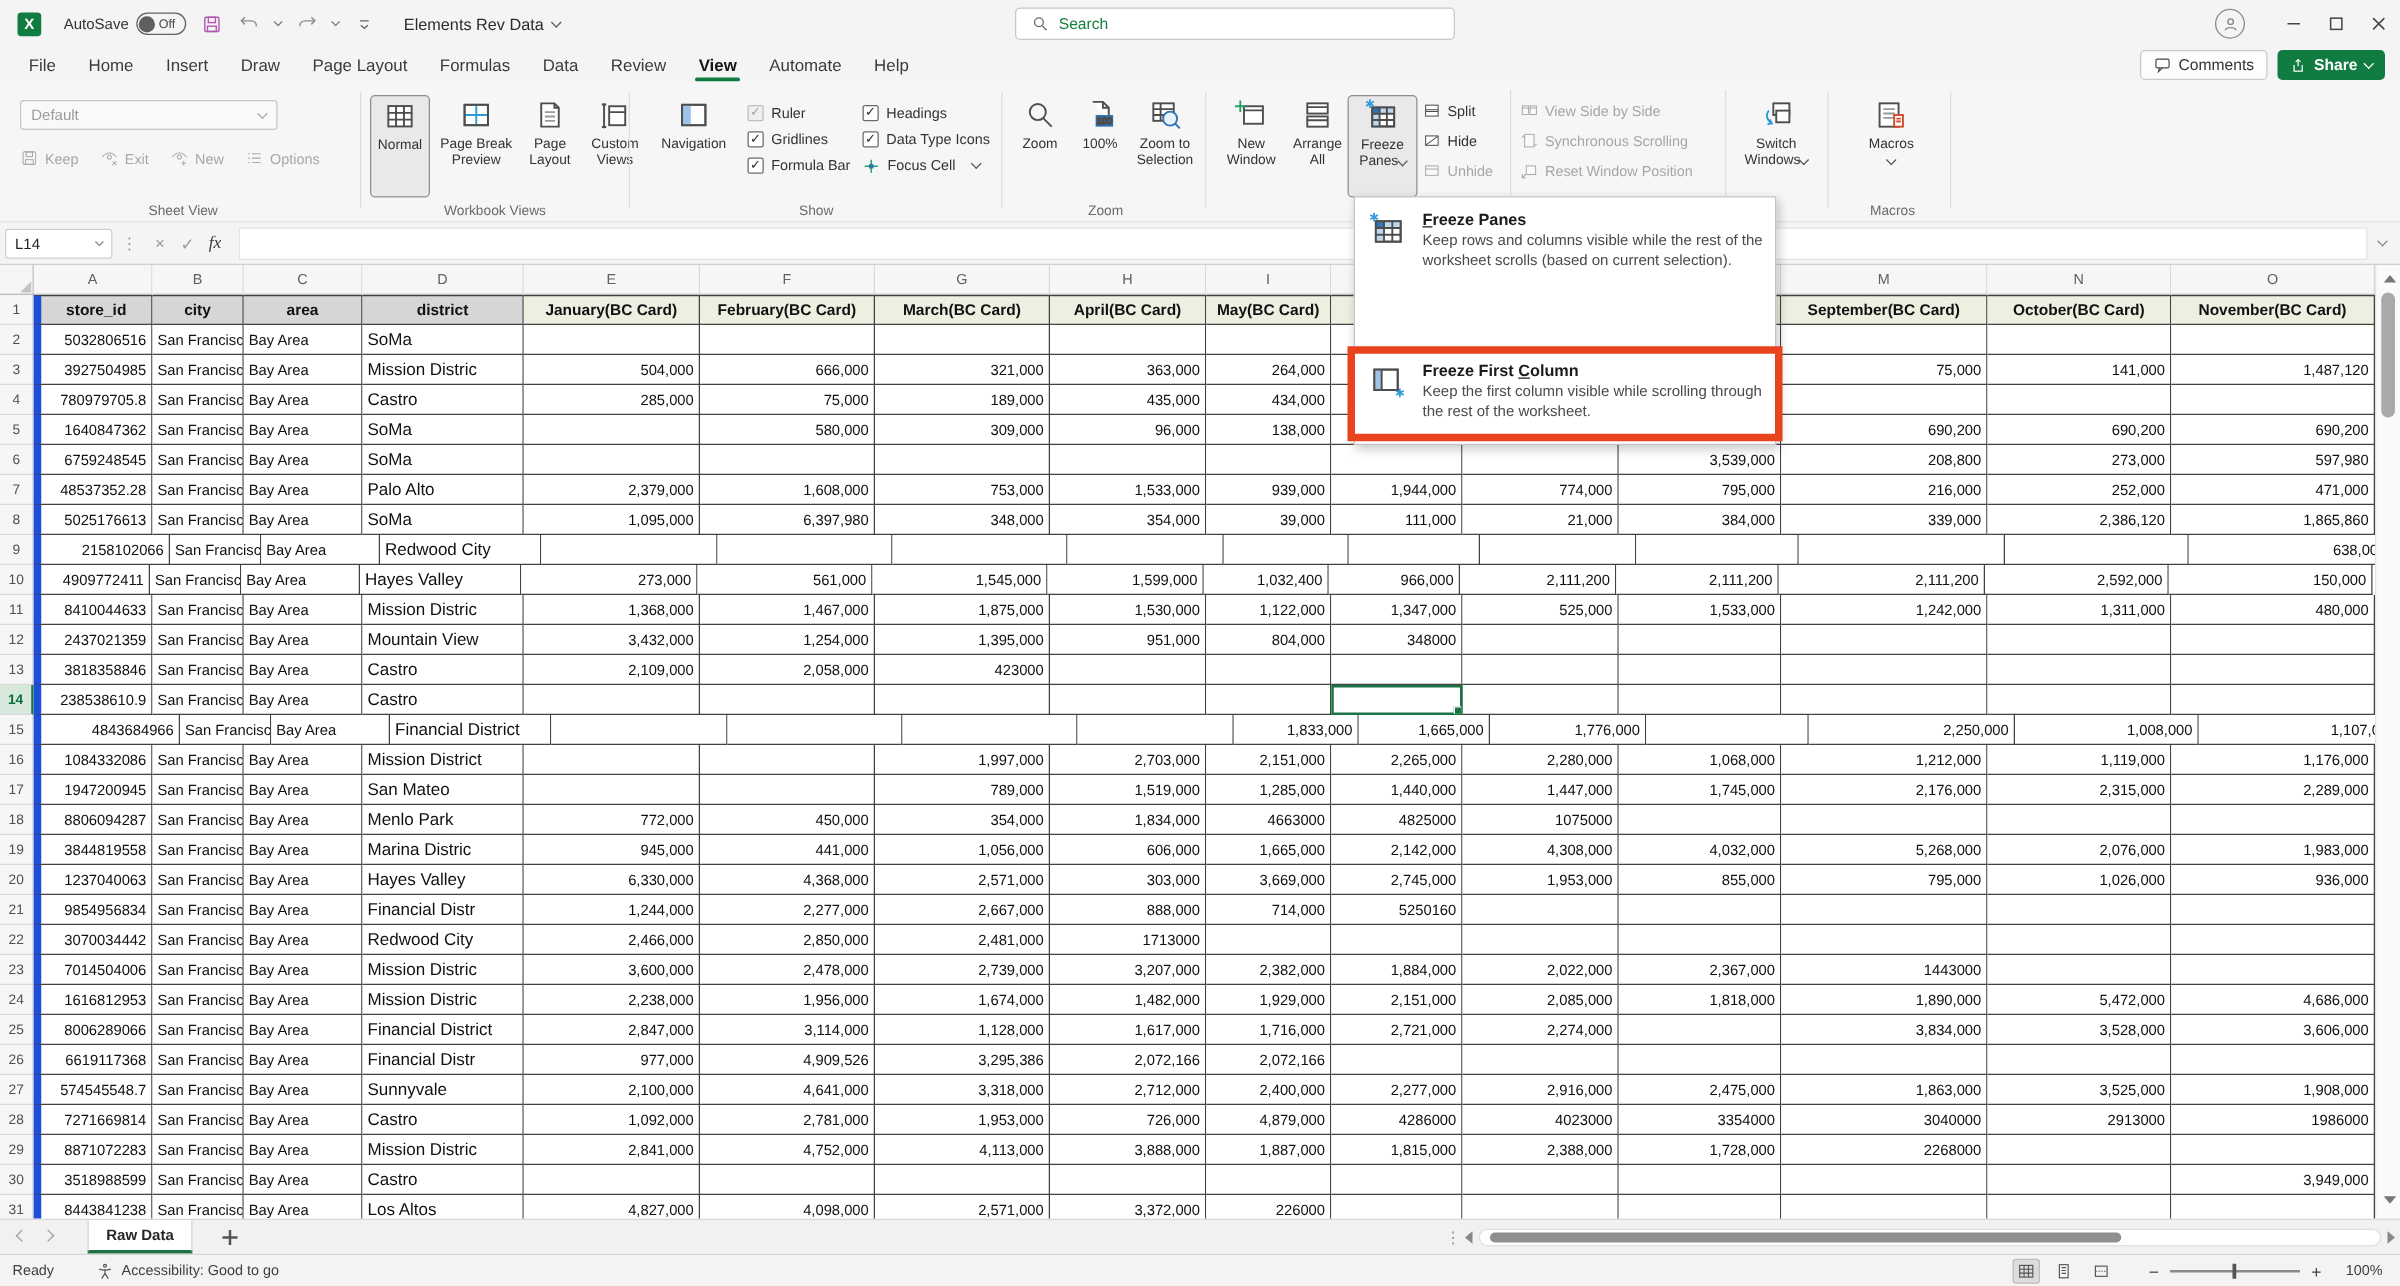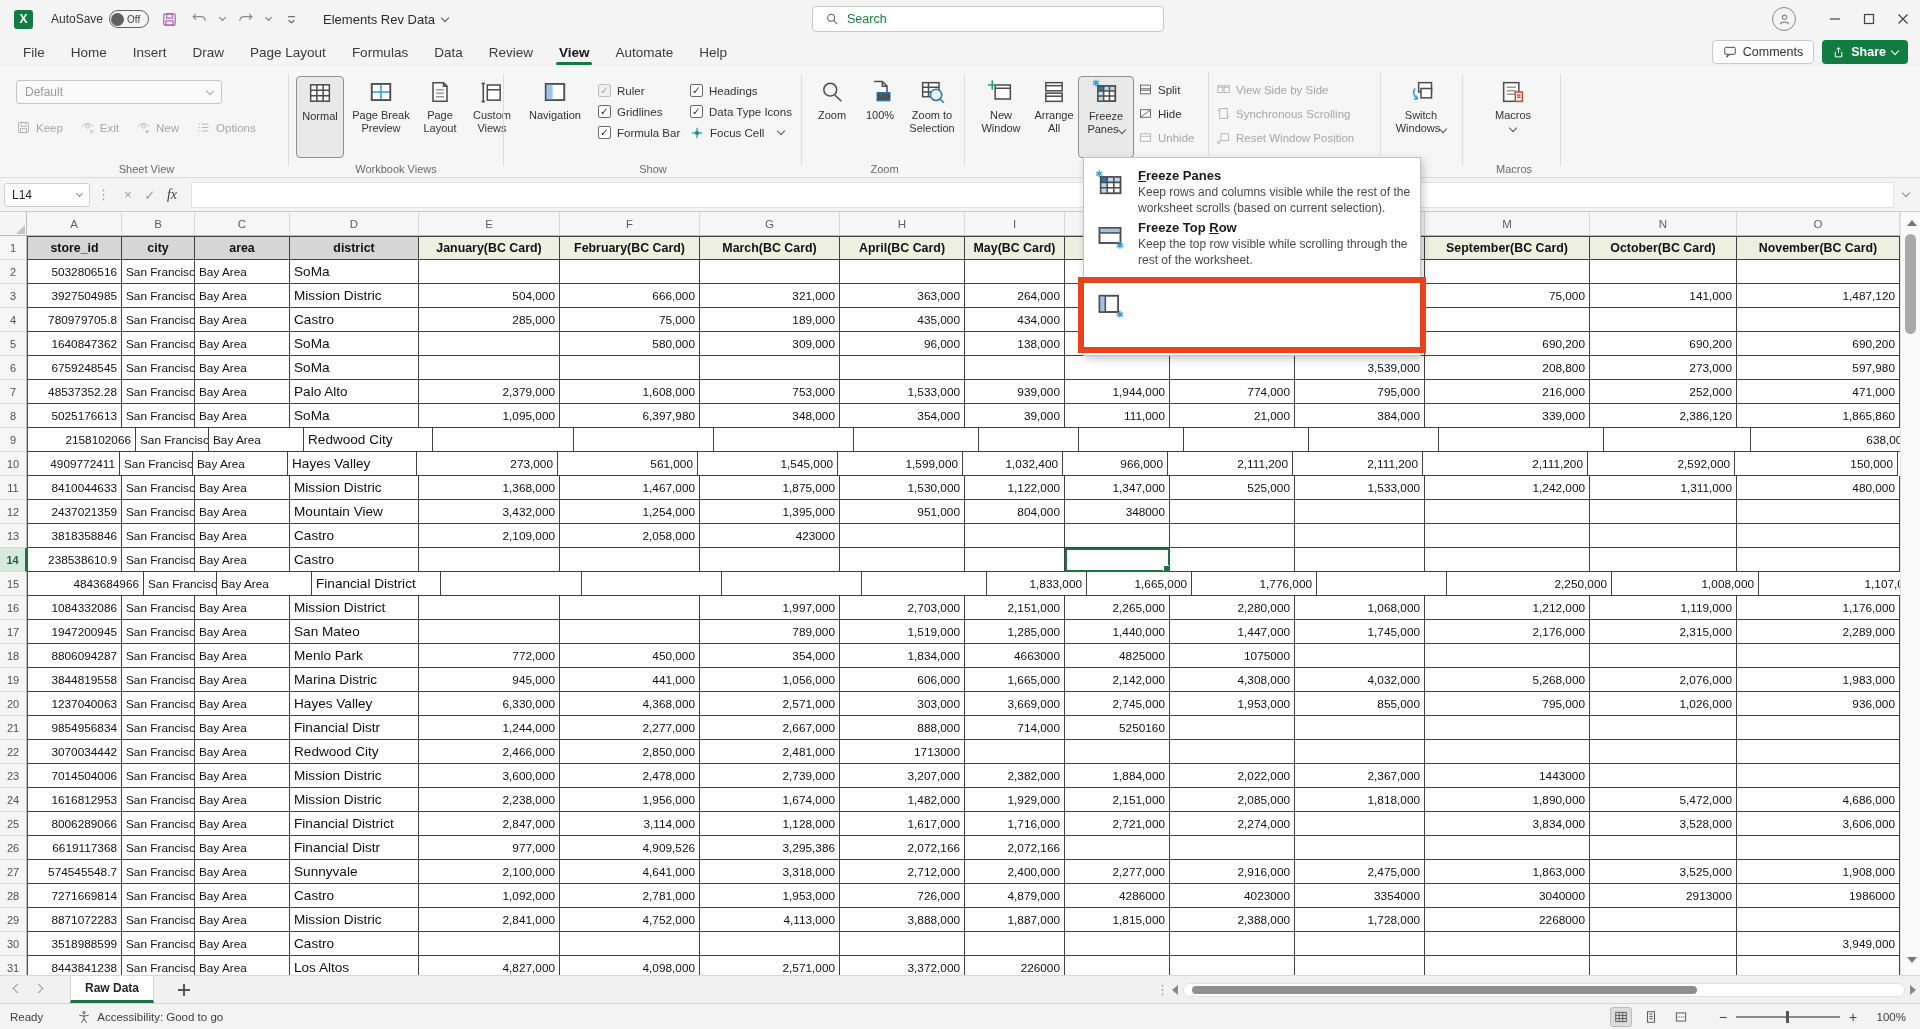--- a/index.html
+++ b/index.html
@@ -76,21 +76,21 @@
 
   
   .gridwrap{position:absolute;left:0;top:212px;width:1900px;height:763px;background:#fff;overflow:hidden}
   .g-row{display:flex;height:24px;flex:none}
   .corner{width:27px;height:24px;background:#f5f5f5;border-right:1px solid #bfbfbf;border-bottom:1px solid #b9b9b9;position:relative;flex:none}
   .corner::after{content:"";position:absolute;right:1px;bottom:1px;border-style:solid;border-width:0 0 9px 9px;border-color:transparent transparent #c3c3c3 transparent}
   .colletter{height:24px;background:#f6f6f6;border-right:1px solid #d9d9d9;border-bottom:1px solid #b9b9b9;display:flex;align-items:center;justify-content:center;font-size:11.5px;color:#5f5f5f;flex:none}
   .rowhdr{width:27px;background:#f6f6f6;border-right:1px solid #bfbfbf;border-bottom:1px solid #d9d9d9;display:flex;align-items:center;justify-content:center;font-size:11px;color:#505050;flex:none}
   .rowhdr.rh-sel{background:#d7e8dc;color:#0e6f3c;font-weight:600;border-right:2px solid #1a7340}
   .cell{flex:none;border-right:1px solid #424242;border-bottom:1px solid #424242;padding:0 4px;display:flex;align-items:center;overflow:hidden;white-space:nowrap;font-size:11.8px;color:#111;background:#fff}
-  .cell.first{border-left:1px solid #1d4ed8}
+  .cell.first{border-left:6px solid #1d4ed8}
   .cell.num{justify-content:flex-end}
   .cell.big{font-size:13.6px}
   .cell.hdr{justify-content:center;font-weight:700;font-size:12.4px;border-top:1px solid #424242}
   .cell.hg{background:#d6d6d6}
   .cell.ho{background:#edefe0}
   .cell.sel{outline:2px solid #1a7340;outline-offset:-2px;position:relative;z-index:5}
   .cell.sel::after{content:"";position:absolute;right:-1px;bottom:-1px;width:5px;height:5px;background:#1a7340;border:1px solid #fff}
 
   
   .vscroll{position:absolute;right:0;top:212px;width:20px;height:763px;background:#fafafa;border-left:1px solid #e3e3e3}
@@ -1188,38 +1188,29 @@
             <rect x="4" y="6" width="5.6" height="4.6" fill="#2e75b6" stroke="none"></rect>
             <rect x="4" y="6" width="17" height="14"></rect>
             <path d="M4 10.6h17M4 15.3h17M9.6 6v14M15.3 6v14"></path>
             <path d="M2.8 0.20000000000000018v6M0.19999999999999973 1.7000000000000002l5.2 3M5.4 1.7000000000000002l-5.2 3" stroke="#2e9bd6" stroke-width="1.2"></path>
           </svg></span>
     <span class="fm-text">
           <span class="fm-title"><u>F</u>reeze Panes</span>
     <span class="fm-desc">Keep rows and columns visible while the rest of the worksheet scrolls (based on current selection).</span>
         </span>
       </div>
-      <div class="fm-item" style="top: 62px;">
-        <span class="fm-icon"><svg viewBox="0 0 24 24" fill="none" stroke="#4d4d4d" stroke-width="1.3">
-            <rect x="3" y="5" width="18" height="13" fill="#fff"></rect>
-            <rect x="3" y="5" width="18" height="4.4" fill="#9dc3e6" stroke="none"></rect>
-            <rect x="3" y="5" width="18" height="13"></rect>
-            <path d="M3 9.4h18"></path>
-            <path d="M20.5 17v6M17.9 18.5l5.2 3M23.1 18.5l-5.2 3" stroke="#2e9bd6" stroke-width="1.2"></path>
-          </svg></span>
-    <span class="fm-text">
-          <span class="fm-title">Freeze Top <u>R</u>ow</span>
-    <span class="fm-desc">Keep the top row visible while scrolling through the rest of the worksheet.</span>
-        </span>
-      </div>
       <div class="fm-item" style="top: 131px;">
         <span class="fm-icon"><svg viewBox="0 0 24 24" fill="none" stroke="#4d4d4d" stroke-width="1.3">
             <rect x="3" y="4" width="16" height="14" fill="#fff"></rect>
             <rect x="3" y="4" width="5" height="14" fill="#9dc3e6" stroke="none"></rect>
             <rect x="3" y="4" width="16" height="14"></rect>
             <path d="M8 4v14"></path>
             <path d="M20.5 17v6M17.9 18.5l5.2 3M23.1 18.5l-5.2 3" stroke="#2e9bd6" stroke-width="1.2"></path>
           </svg></span>
+    <span class="fm-text">
+          <span class="fm-title">Freeze First <u>C</u>olumn</span>
+    <span class="fm-desc">Keep the first column visible while scrolling through the rest of the worksheet.</span>
+        </span>
       </div>
     </div>
   <div class="redbox"></div>
 
 </div>
 
 </body></html>

